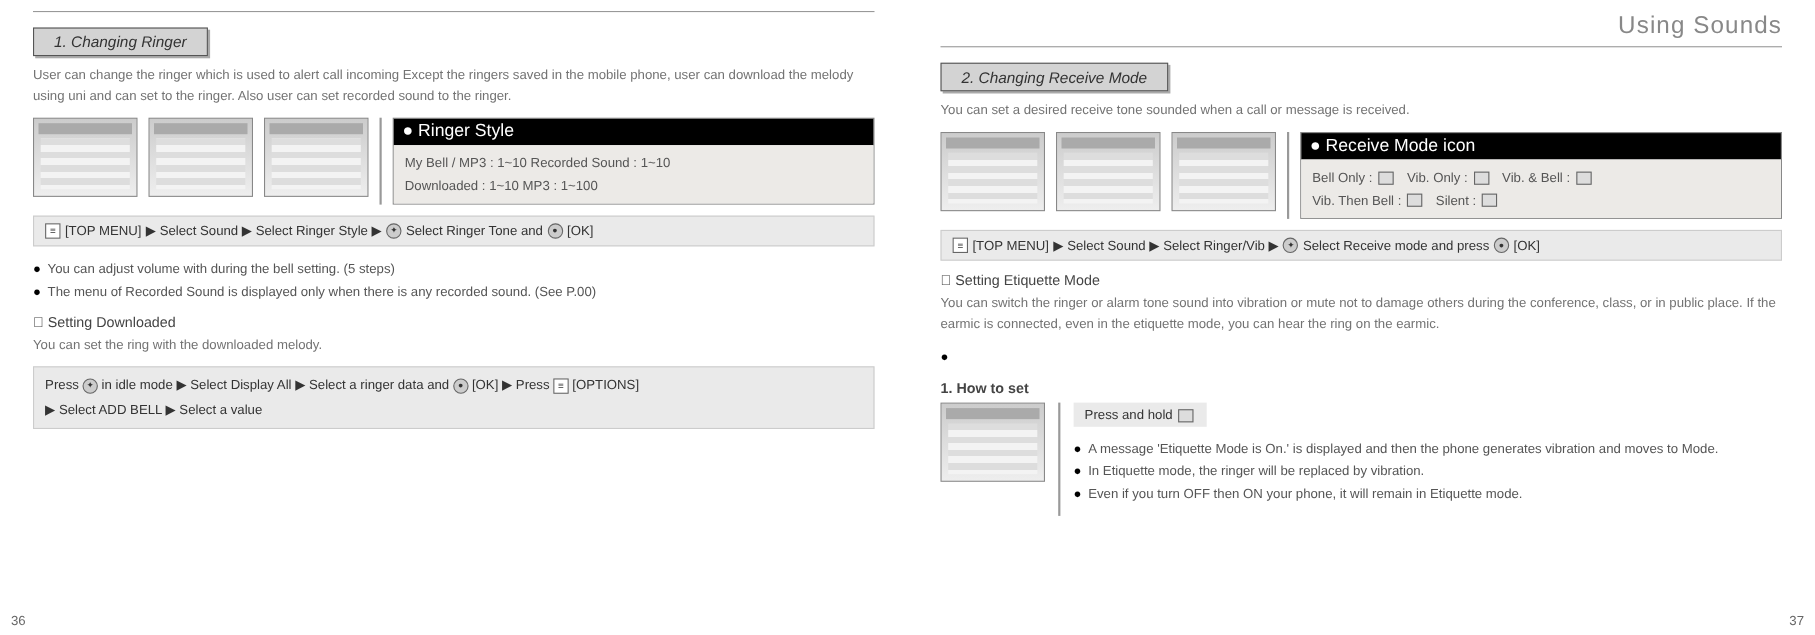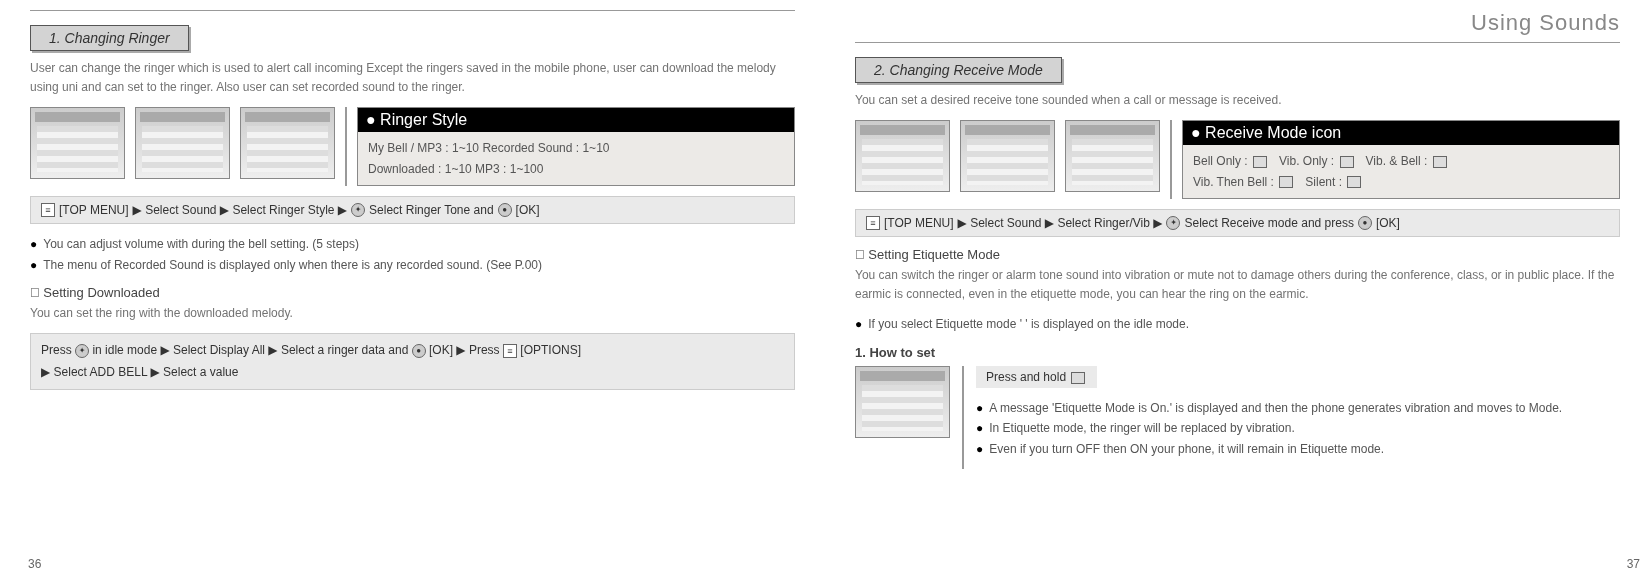--- a/index.html
+++ b/index.html
@@ -117,21 +117,21 @@
     font-size: 13px;
     color: #444;
     margin: 10px 0 4px 0;
   }
   .page-num {
     position: absolute;
     bottom: 6px;
     font-size: 12px;
     color: #666;
   }
-  .page-num.left { left: 28px; }
+  .page-num.left { left: 10px; }
   .page-num.right { right: 10px; }
   .receive-icon{
     display:inline-block;width:14px;height:12px;border:1px solid #666;
     background:#ddd;vertical-align:middle;margin:0 2px;
   }
   .vline{ width:2px; background:#999; align-self:stretch;}
   .how-row{display:flex;gap:12px;align-items:flex-start;margin-top:6px;}
   .press-hold{
     background:#eaeaea;padding:4px 10px;font-size:12px;display:inline-block;margin-bottom:6px;
   }
@@ -238,21 +238,20 @@
     <span>Select Receive mode and press</span>
     <span class="nav-circle">●</span>
     <span>[OK]</span>
   </div>
 
   <div class="sub-heading">󰚒 Setting Etiquette Mode</div>
   <div class="body-text">You can switch the ringer or alarm tone sound into vibration or mute not to damage others during the conference, class, or in public place. If the earmic is connected, even in the etiquette mode, you can hear the ring on the earmic.</div>
   <div class="bullet-list">
     <div class="item">
       <span class="bullet">●</span>
-      <span>If you select Etiquette mode '      ' is displayed on the idle mode.</span>
     </div>
   </div>
 
   <div class="sub-heading" style="font-weight:bold;">1. How to set</div>
 
   <div class="how-row">
     <div class="screenshot"></div>
     <div class="vline"></div>
     <div style="flex:1;">
       <div class="press-hold">

